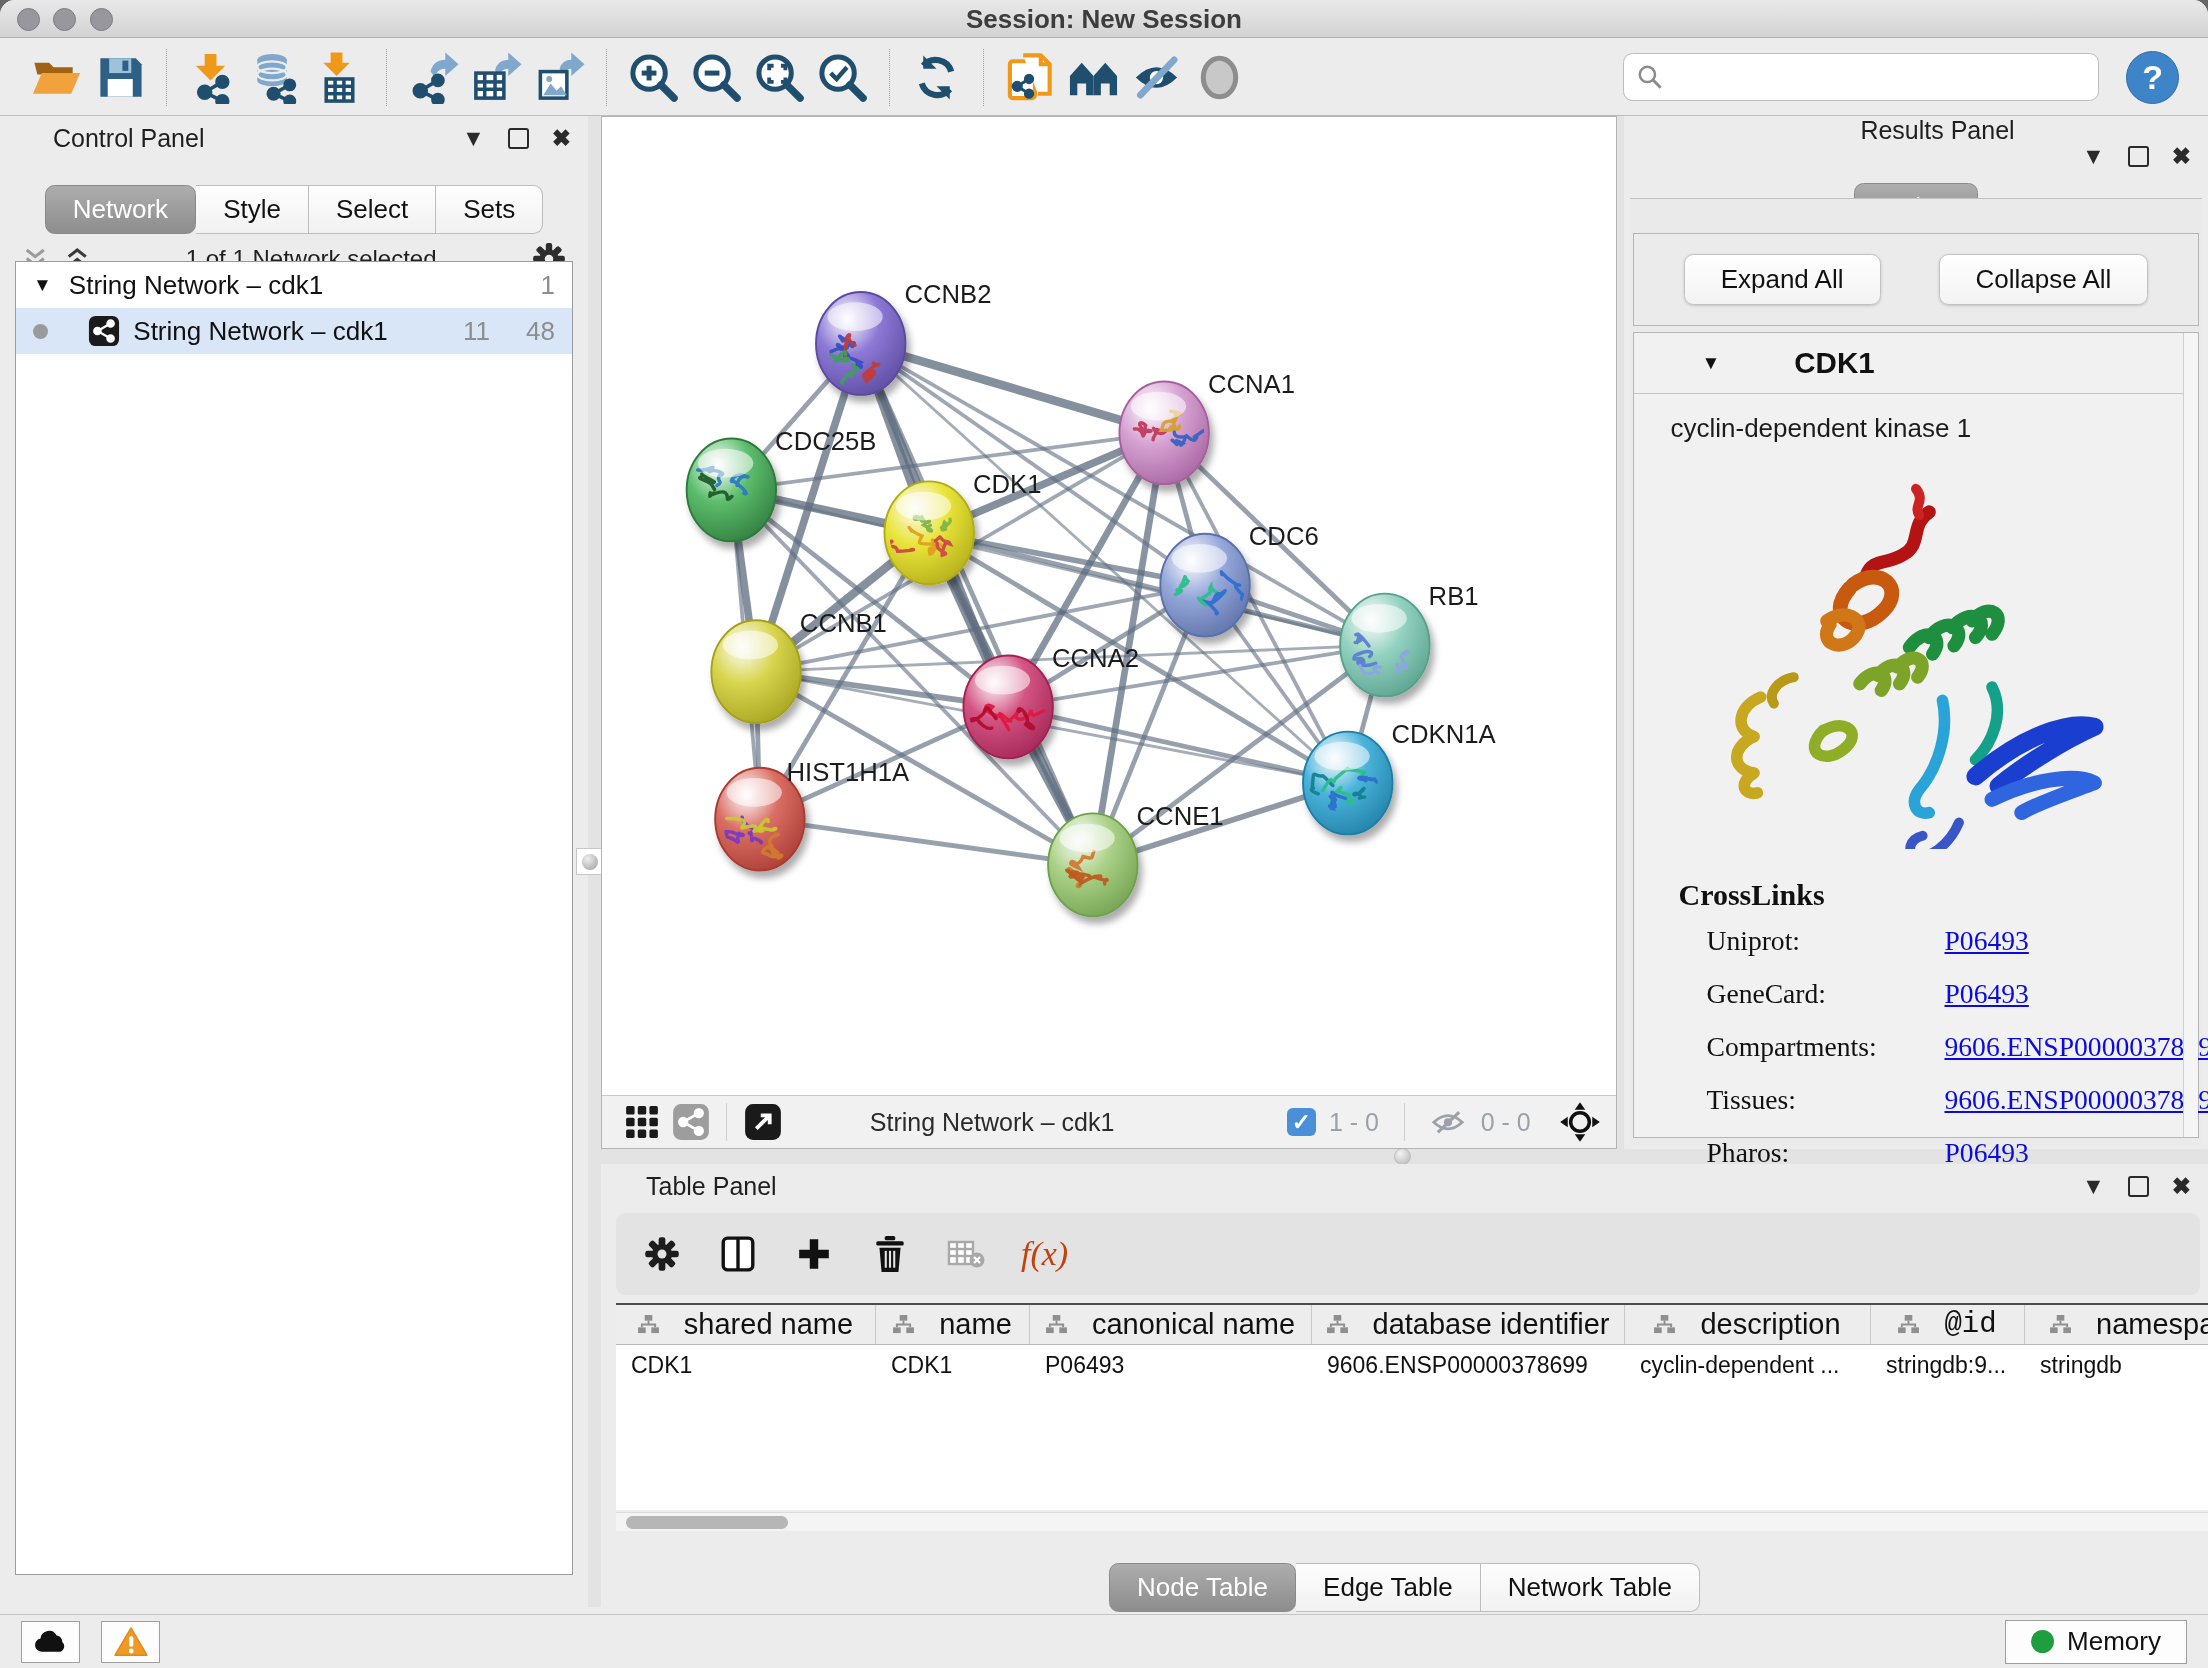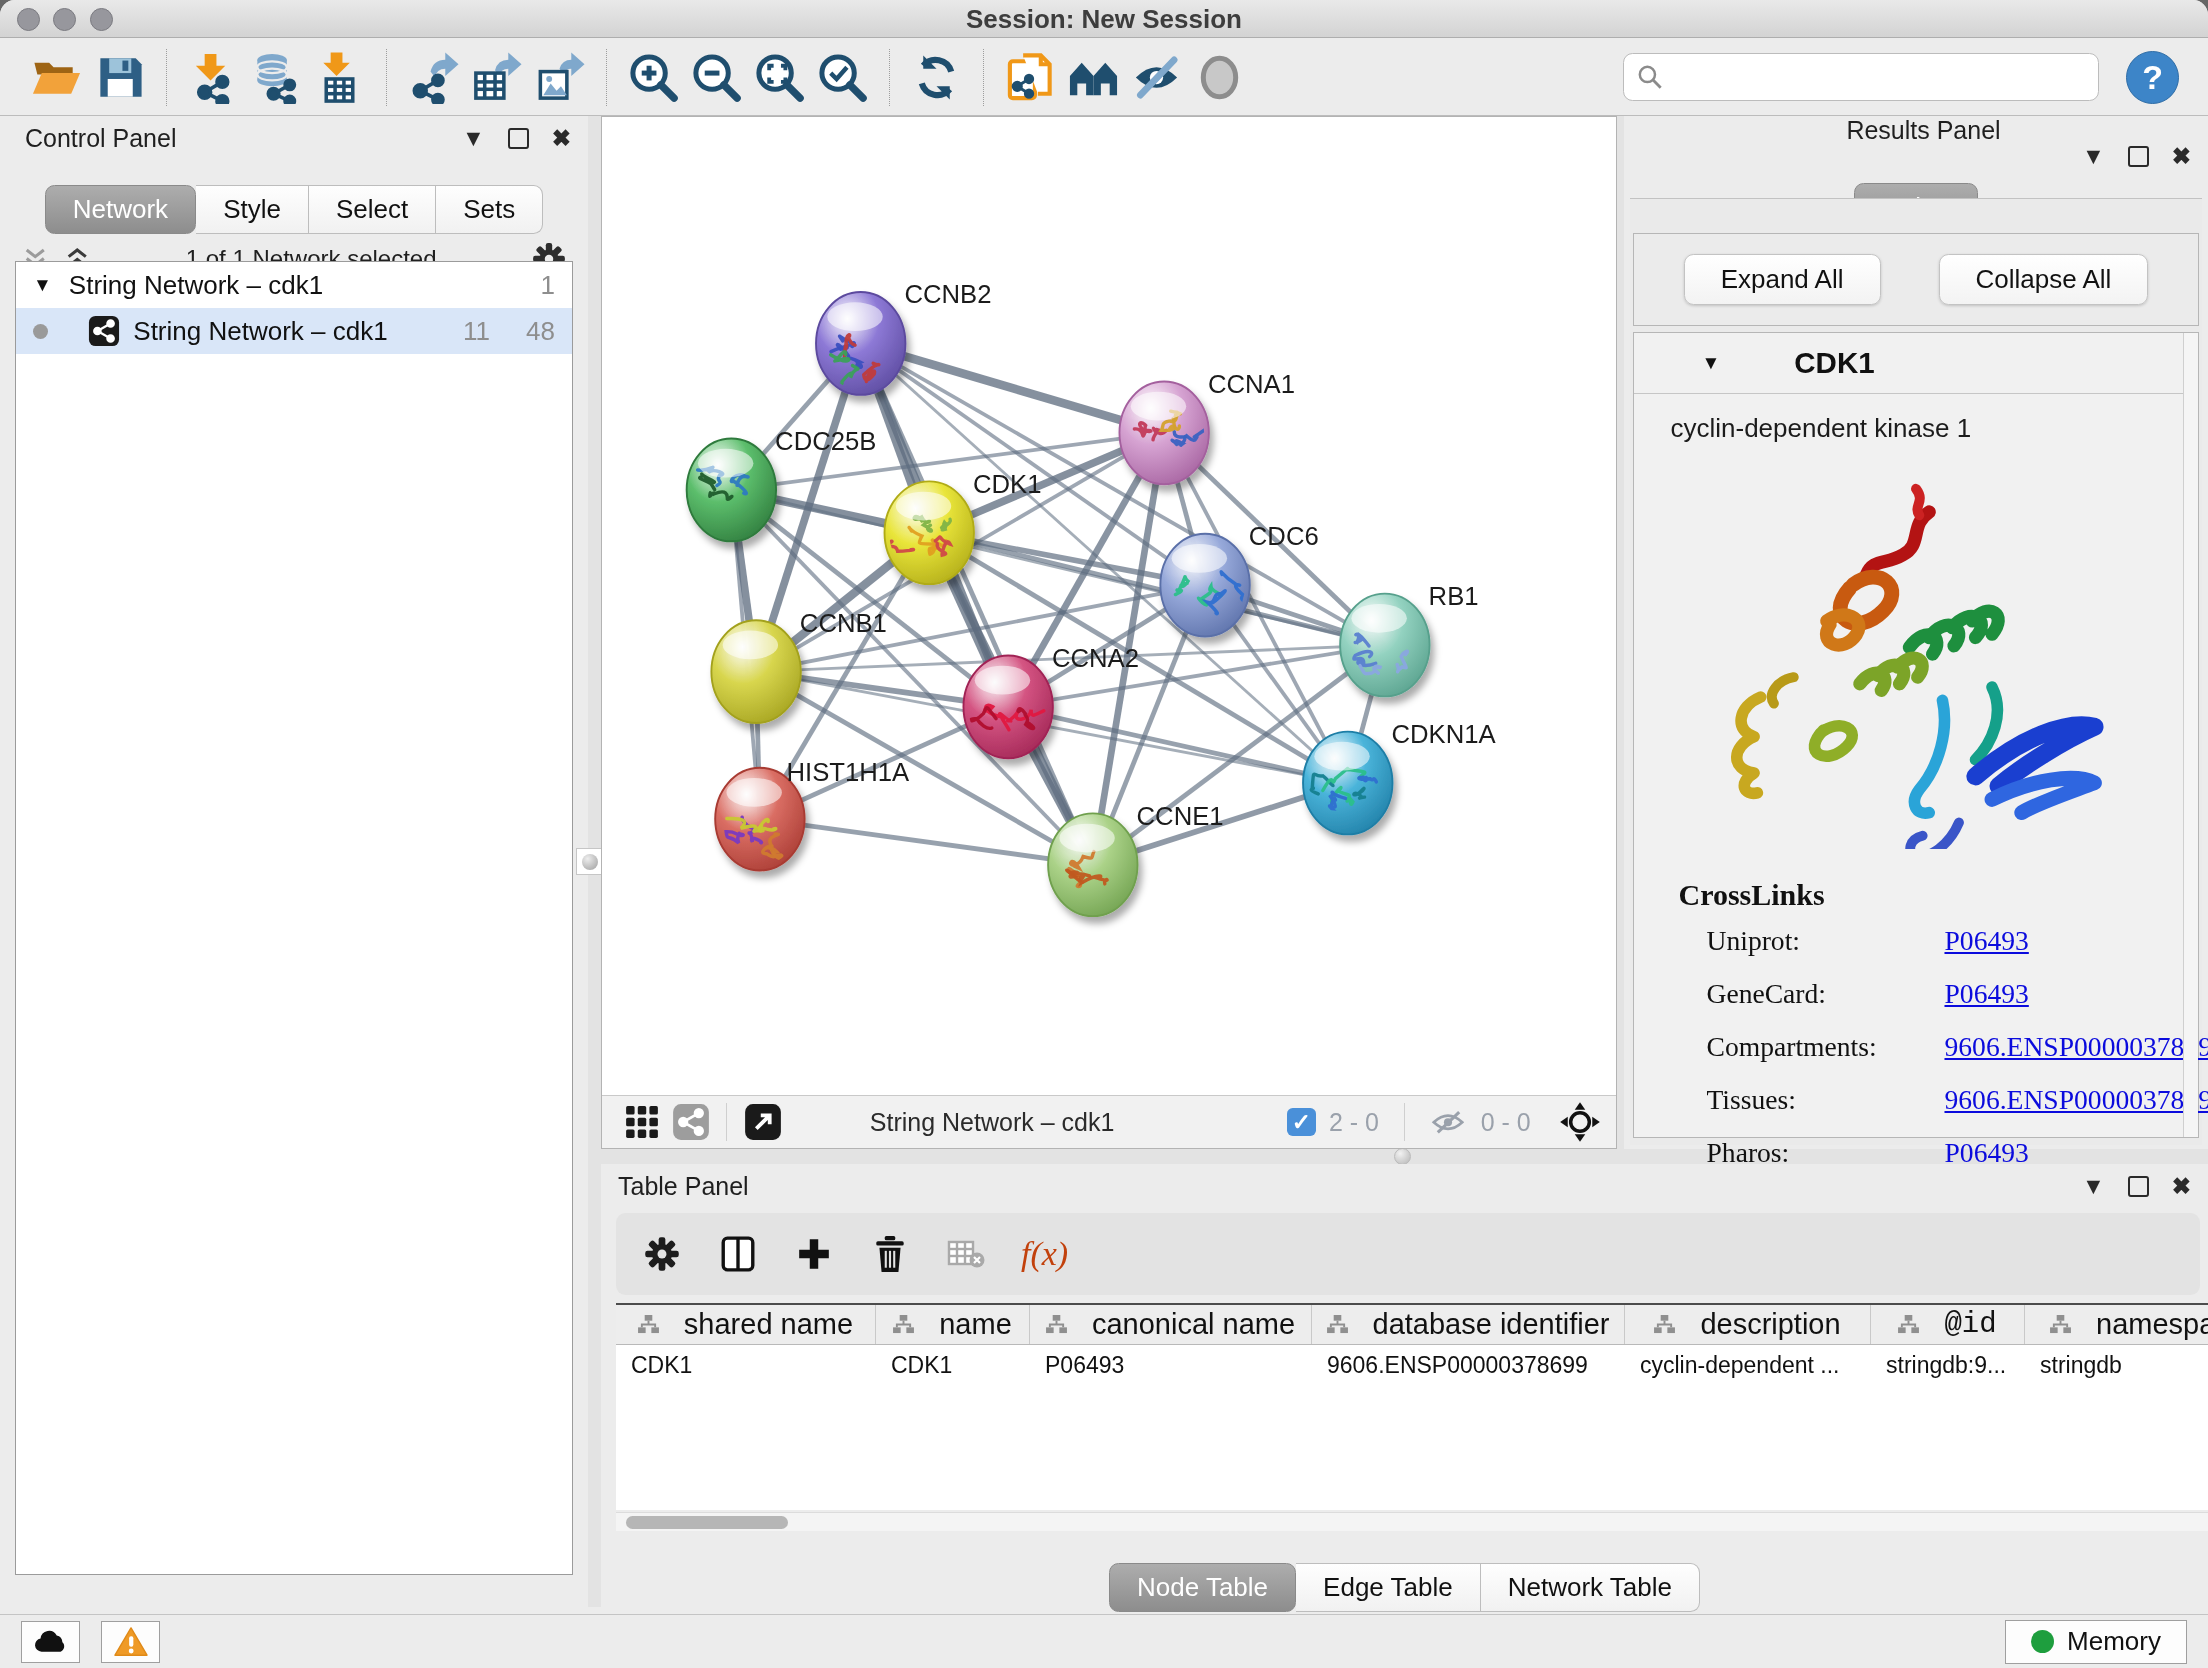--- a/index.html
+++ b/index.html
@@ -23,21 +23,21 @@
   .tsep { height:57px; border-left:1.9px dotted #9d9d9d; margin:0 15px; }
   .searchbox { margin-left:auto; width:476px; height:48px; background:#fff; border:1.9px solid #bcbcbc;
     border-radius:9.5px; display:flex; align-items:center; padding:0 11.4px; }
   .searchbox svg { width:28.5px; height:28.5px; margin-right:9.5px; flex:none; }
   .searchbox input { border:none; outline:none; flex:1; font-size:25px; font-family:"Liberation Sans",sans-serif; background:transparent; }
   .helpbtn { width:53px; height:53px; border-radius:50%; background:#3d85c8; color:#fff;
     font-size:34px; font-weight:700; display:flex; align-items:center; justify-content:center;
     margin:0 3.8px 0 27px; border:1.9px solid #2f6da6; }
 
   
-  .panel-title-row { height:44px; display:flex; align-items:center; font-size:25px; color:#1f1f1f; }
+  .panel-title-row { height:44px; display:flex; align-items:center; font-size:25px; color:#1f1f1f;margin-left:28px; }
   .panel-icons { margin-left:auto; display:flex; align-items:center; gap:23px; color:#2a2a2a; padding-right:17px; }
   .panel-icons .pi { font-size:23px; line-height:1; }
   .pi-max { width:21px; height:21px; border:2.9px solid #2a2a2a; border-radius:2.9px; }
   .pi-close { font-size:27px; font-weight:700; }
 
   
   .control-panel { position:absolute; left:0; top:116px; width:588px; height:1491px; background:#ececec; }
   .control-panel .panel-title-row { padding-left:25px; }
   .cp-tabs { display:flex; justify-content:center; margin-top:1.9px; }
   .tabseg { padding:8px 27px; font-size:26px; background:linear-gradient(#fefefe,#f1f1f1);
@@ -696,21 +696,21 @@
       <div class="nt-sep"></div>
       <div class="nt-btn">
         <svg width="38" height="38" viewBox="0 0 34 34">
           <rect x="1" y="1" width="32" height="32" rx="7" fill="#1a1a1a"></rect>
           <path d="M11 23 L23 11 M15 11h8v8" fill="none" stroke="#fff" stroke-width="3.4"></path>
         </svg>
       </div>
       <span class="net-title">String Network – cdk1</span>
       <div class="nt-right">
         <span class="checkbox-blue">✓</span>
-        <span class="nt-count">2 - 0</span>
+        <span class="nt-count">1 - 0</span>
         <div class="nt-sep"></div>
         <svg width="38" height="28.5" viewBox="0 0 36 28">
           <path d="M4 14 q14-13 28 0 q-14 13 -28 0z" fill="none" stroke="#9aa1ab" stroke-width="2.6"></path>
           <circle cx="18" cy="14" r="4" fill="#9aa1ab"></circle>
           <line x1="8" y1="24" x2="29" y2="4" stroke="#9aa1ab" stroke-width="3"></line>
         </svg>
         <span class="nt-count">0 - 0</span>
         <svg width="42" height="42" viewBox="0 0 36 36" style="margin-left:15px">
           <circle cx="18" cy="18" r="8" fill="none" stroke="#111" stroke-width="3"></circle>
           <g fill="#111">

